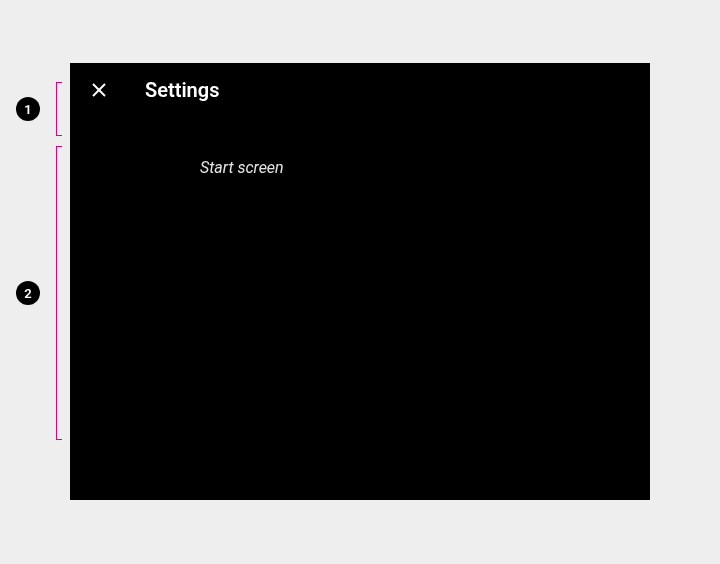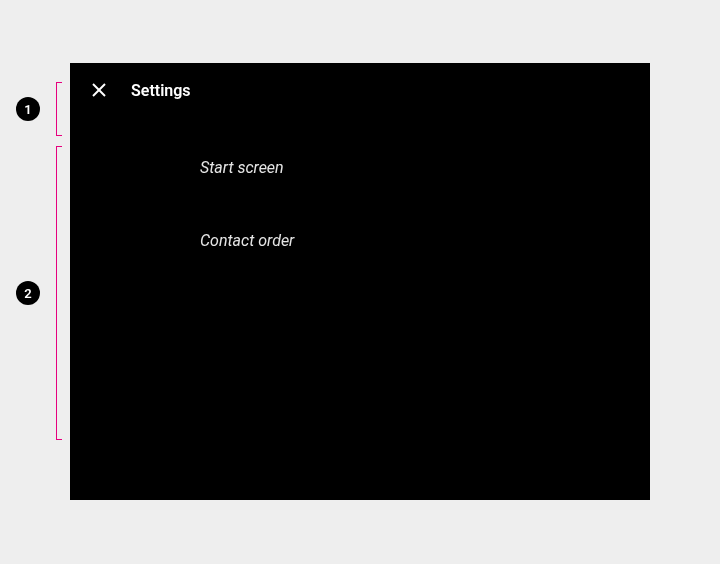--- a/index.html
+++ b/index.html
@@ -36,23 +36,23 @@
       align-items: center;
       justify-content: center;
       cursor: pointer;
     }
     .close-icon svg {
       width: 14px;
       height: 14px;
     }
     .settings-title {
       color: #ffffff;
-      font-size: 16px;
+      font-size: 20px;
       font-weight: 600;
-      margin-left: 23px;
+      margin-left: 37px;
     }
     .menu-list {
       padding-top: 28px;
       font-style: italic;
     }
     .menu-item {
       color: #e5e5e5;
       font-size: 16px;
       font-weight: 400;
       padding: 12px 0 12px 130px;
@@ -115,15 +115,14 @@
     <div class="close-icon">
       <svg viewBox="0 0 14 14">
         <line x1="1" y1="1" x2="13" y2="13" stroke="#ffffff" stroke-width="2"></line>
         <line x1="13" y1="1" x2="1" y2="13" stroke="#ffffff" stroke-width="2"></line>
       </svg>
     </div>
     <div class="settings-title">Settings</div>
   </div>
   <div class="menu-list">
     <div class="menu-item">Start screen</div>
-    <div class="menu-item">Contact order</div>
   </div>
 </div>
 
 </body></html>

